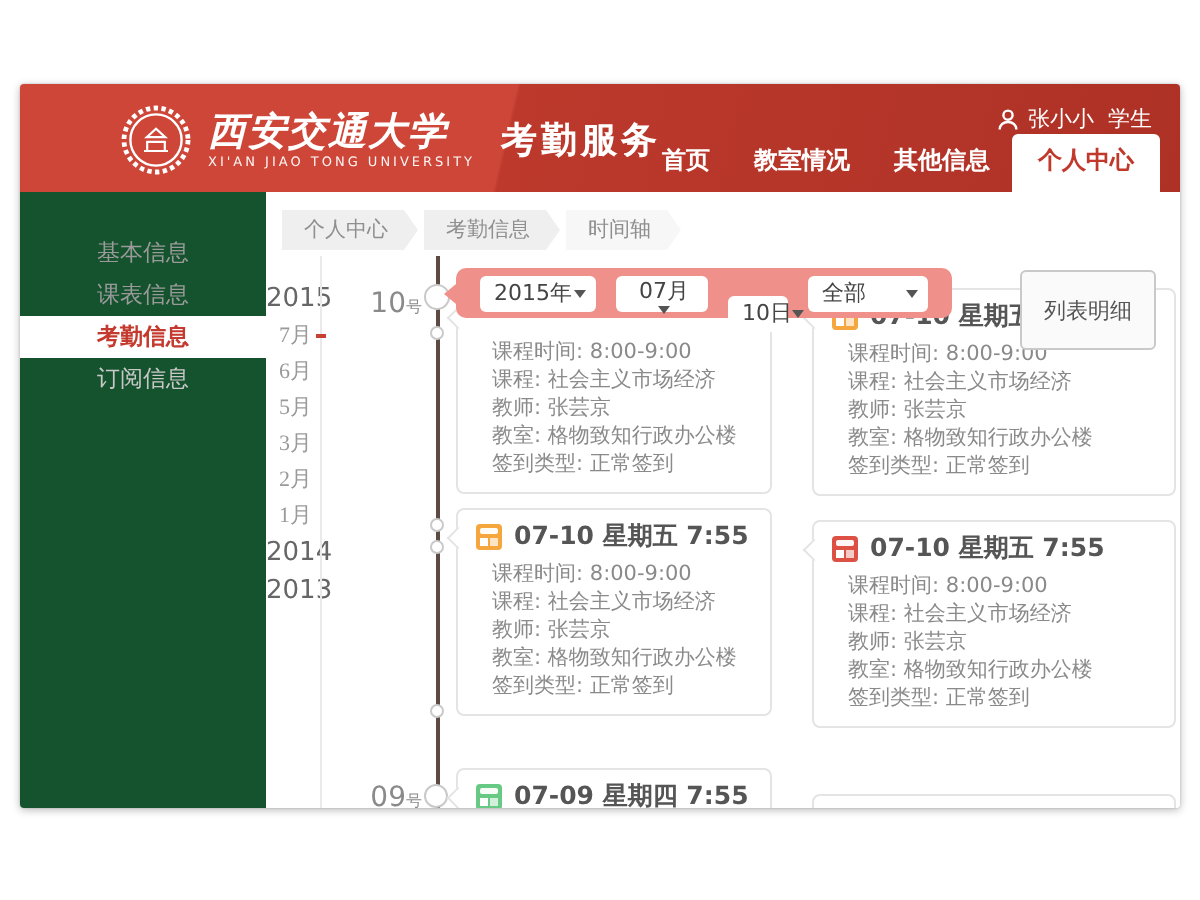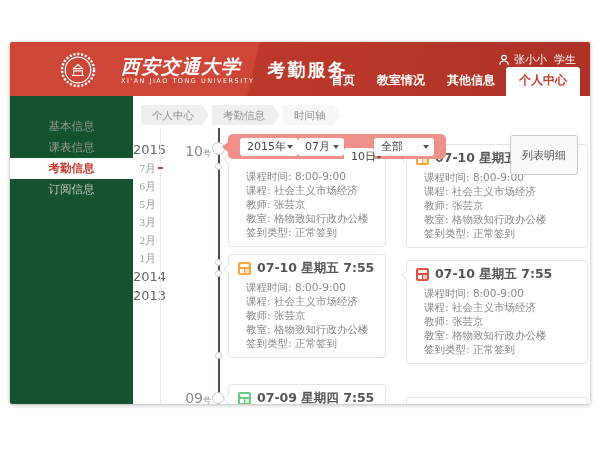--- a/index.html
+++ b/index.html
@@ -9,21 +9,21 @@
   *{box-sizing:border-box;}
   html,body{margin:0;padding:0;}
   body{width:600px;height:450px;position:relative;overflow:hidden;background:#fff;
        font-family:"DejaVu Sans","Liberation Sans",sans-serif;}
   .window{position:absolute;left:10px;top:42px;width:580px;height:362px;background:#fff;
           border-radius:2px;box-shadow:0 1px 4px rgba(0,0,0,.28),0 0 1px rgba(0,0,0,.2);overflow:hidden;}
   
   .app-header{position:absolute;left:0;top:0;width:100%;height:54px;
       background:linear-gradient(103deg,#cd4638 0%,#cd4638 42%,#bc392c 42.3%,#ae3126 100%);}
   .logo-wrap{position:absolute;left:50px;top:8px;display:flex;align-items:center;height:40px;}
-  .logo-text{margin-left:25px;display:flex;flex-direction:column;}
+  .logo-text{margin-left:8px;display:flex;flex-direction:column;}
   .logo-cn{font-family:"DejaVu Serif","Liberation Serif",serif;font-style:italic;font-weight:bold;
            font-size:19px;line-height:21px;color:#fff;letter-spacing:1px;white-space:nowrap;}
   .logo-en{font-size:6.5px;color:#fff;letter-spacing:1.5px;opacity:.95;white-space:nowrap;}
   .app-title{margin-left:13px;font-size:18px;font-weight:bold;color:#fff;letter-spacing:2px;white-space:nowrap;}
   .user-info{position:absolute;right:14px;top:10px;display:flex;align-items:center;color:#fff;font-size:11px;}
   .user-info .uname{margin-left:4px;} .user-info .urole{margin-left:7px;}
   .main-nav{position:absolute;right:10px;bottom:0;display:flex;align-items:flex-end;}
   .nav-item{color:#fff;font-size:12px;font-weight:bold;padding:4px 11px 7px;cursor:pointer;white-space:nowrap;}
   .nav-item.active{background:#fff;color:var(--brand-red);border-radius:3px 3px 0 0;padding:5px 13px 7px;}
   
@@ -48,27 +48,27 @@
   .n1{left:79px;top:46px;width:13px;height:13px;}
   .n2{left:82px;top:67px;width:7px;height:7px;}
   .n3{left:82px;top:163px;width:7px;height:7px;}
   .n4{left:82px;top:174px;width:7px;height:7px;}
   .n5{left:82px;top:256px;width:7px;height:7px;}
   .n6{left:79px;top:296px;width:12px;height:12px;}
   .day-label{position:absolute;left:36px;width:42px;text-align:right;color:#8a8a8a;z-index:2;white-space:nowrap;}
   .day-num{font-size:14px;} .day-unit{font-size:8px;}
   .day-0{top:45px;} .day-1{top:292px;}
   
-  .filter-bubble{position:absolute;left:95px;top:38px;height:25px;display:flex;align-items:center;
+  .filter-bubble{position:absolute;left:95px;top:38px;height:25px;display:flex;align-items:center;gap:10px;
        padding:0 12px;background:var(--accent-salmon);border-radius:5px;z-index:6;}
   .filter-bubble::before{content:'';position:absolute;left:-6px;top:8px;width:0;height:0;
        border-top:5px solid transparent;border-bottom:5px solid transparent;border-right:6px solid var(--accent-salmon);}
   .fselect{background:#fff;border-radius:3px;height:18px;display:flex;align-items:center;justify-content:space-between;
        padding:0 5px 0 7px;font-size:11px;color:#444;cursor:pointer;white-space:nowrap;}
-  .w0{width:58px;} .w1{width:46px;} .w2{width:30px;margin-top:20px;} .w3{width:60px;}
+  .w0{width:58px;} .w1{width:46px;flex-direction:column;} .w2{width:30px;margin-top:20px;} .w3{width:60px;}
   .caret{width:0;height:0;border-left:3.5px solid transparent;border-right:3.5px solid transparent;border-top:4.5px solid #555;}
   .detail-btn{position:absolute;left:377px;top:39px;width:68px;height:40px;background:#fafafa;border:1px solid #c9c9c9;
        border-radius:3px;font-size:11px;color:#555;display:flex;align-items:center;justify-content:center;z-index:6;cursor:pointer;}
   
   .card{position:absolute;background:#fff;border:1px solid #e4e4e4;border-radius:4px;padding:5px 9px 7px;z-index:3;}
   .card::before{content:'';position:absolute;left:-4px;top:10px;width:7px;height:7px;background:#fff;
        border-left:1px solid #e4e4e4;border-bottom:1px solid #e4e4e4;transform:rotate(45deg);}
   .card.stub::before{display:none;}
   .card-0{left:95px;top:48px;width:158px;}
   .card-1{left:273px;top:48px;width:182px;}

